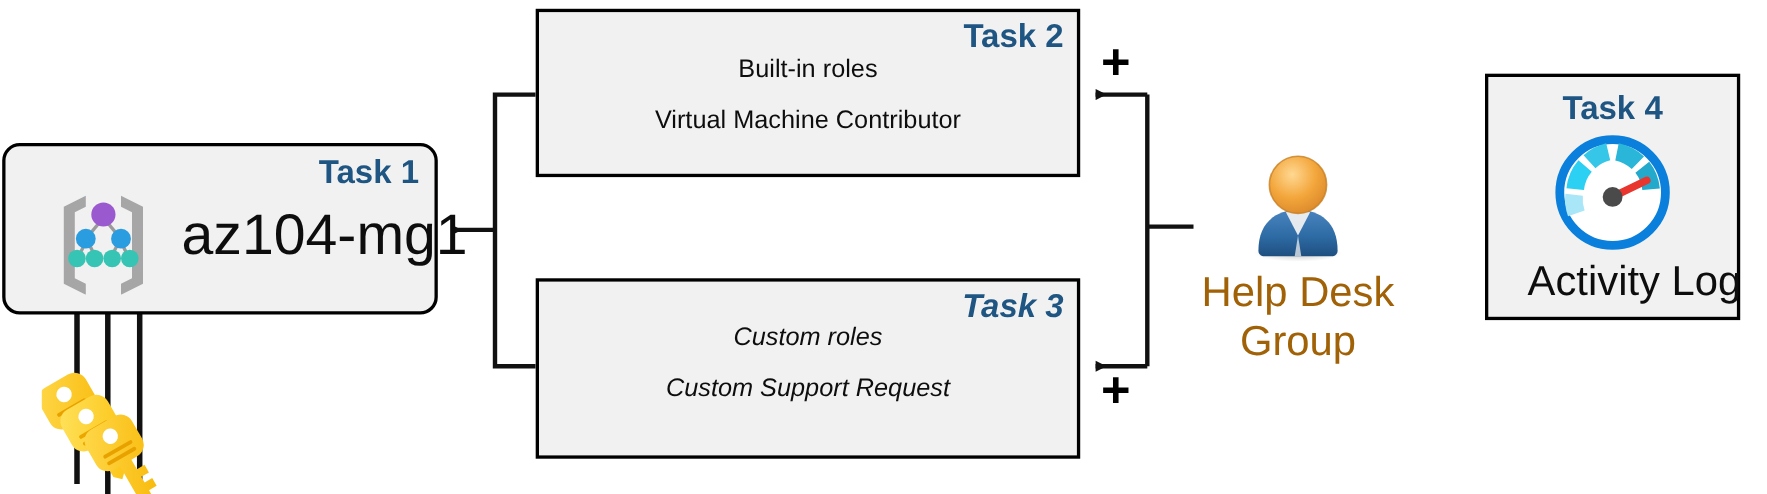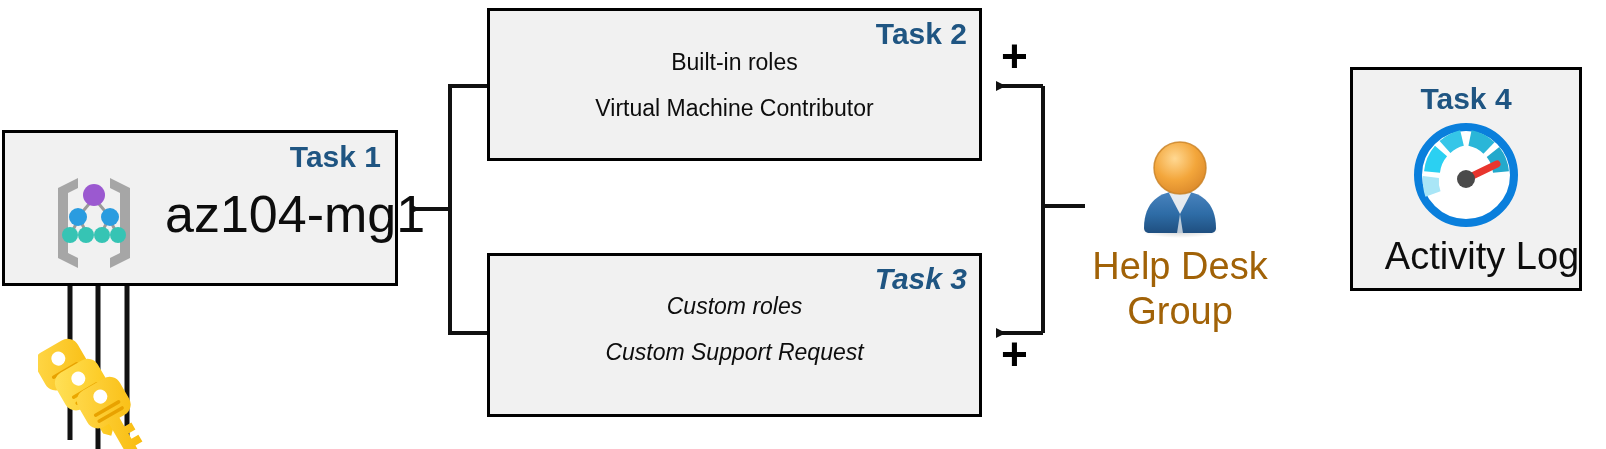--- a/index.html
+++ b/index.html
@@ -44,20 +44,21 @@
     white-space: nowrap;
     text-align: center;
   }
 
   
   #task1 {
     left: 2px;
     top: 130px;
     width: 396px;
     height: 156px;
+    border-radius: 16px;
   }
   #task1-label { right: 14px; top: 9px; }
   #task1-text {
     left: 160px;
     top: 50px;
     width: 220px;
     font-size: 52px;
     text-align: left;
   }
 
@@ -108,25 +109,25 @@
   }
   #task4-icon {
     position: absolute;
     left: 50%;
     margin-left: -53px;
     top: 52px;
     width: 106px;
     height: 106px;
   }
   #task4-text {
-    left: 16px;
+    left: 4px;
     top: 163px;
     width: 100%;
     font-size: 38px;
-    text-align: center;
+    text-align: right;
   }
 
   
   #helpdesk {
     position: absolute;
     left: 1085px;
     top: 136px;
     width: 190px;
     height: 200px;
   }

